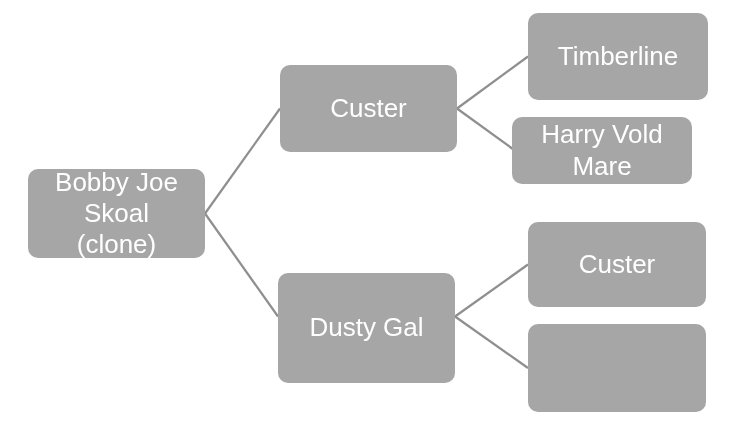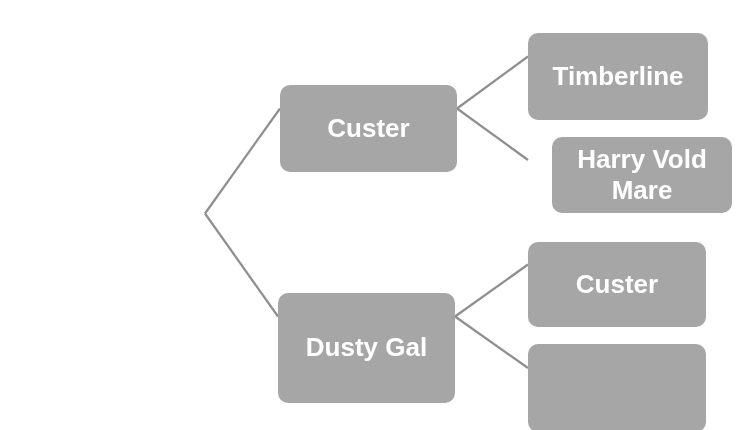--- a/index.html
+++ b/index.html
@@ -31,49 +31,51 @@
     position: absolute;
     z-index: 1;
     background: var(--node-fill, #a6a6a6);
     color: var(--node-text, #ffffff);
     border-radius: 10px;
     display: flex;
     align-items: center;
     justify-content: center;
     text-align: center;
     font-size: 26px;
-    font-weight: bold;
+    font-weight: normal;
     line-height: 1.2;
     padding: 0 16px;
     box-sizing: border-box;
-    margin-top: 20px;
   }
   
   #node-root        { left: 28px;  top: 169px; width: 177px; height: 89px; }
   #node-sire        { left: 280px; top: 65px;  width: 177px; height: 87px; }
   #node-dam         { left: 278px; top: 273px; width: 177px; height: 110px; }
   #node-sire-sire   { left: 528px; top: 13px;  width: 180px; height: 87px; }
-  #node-sire-dam    { left: 552px; top: 117px; width: 180px; height: 76px; }
+  #node-sire-dam    { left: 512px; top: 117px; width: 180px; height: 67px; }
   #node-dam-sire    { left: 528px; top: 222px; width: 178px; height: 85px; }
   #node-dam-dam     { left: 528px; top: 324px; width: 178px; height: 88px; }
 </style>
 </head>
 <body>
 
 <div id="stage" style="--bg: #ffffff; --node-fill: #a6a6a6; --node-text: #ffffff; --connector: #8f8f8f;">
 
   <svg id="connectors" viewBox="0 0 756 430" xmlns="http://www.w3.org/2000/svg">
     <line x1="205" y1="213.5" x2="280" y2="108.5"></line>
     <line x1="205" y1="213.5" x2="278" y2="316.5"></line>
     <line x1="457" y1="108.5" x2="528" y2="56.5"></line>
     <line x1="457" y1="108.5" x2="528" y2="160"></line>
     <line x1="455" y1="316.5" x2="528" y2="264.5"></line>
     <line x1="455" y1="316.5" x2="528" y2="368"></line>
   </svg>
 
+  <div class="node" id="node-root">
+    <span>Bobby Joe Skoal (clone)</span>
+  </div>
 
   <div class="node" id="node-sire">
     <span>Custer</span>
   </div>
 
   <div class="node" id="node-dam">
     <span>Dusty Gal</span>
   </div>
 
   <div class="node" id="node-sire-sire">

